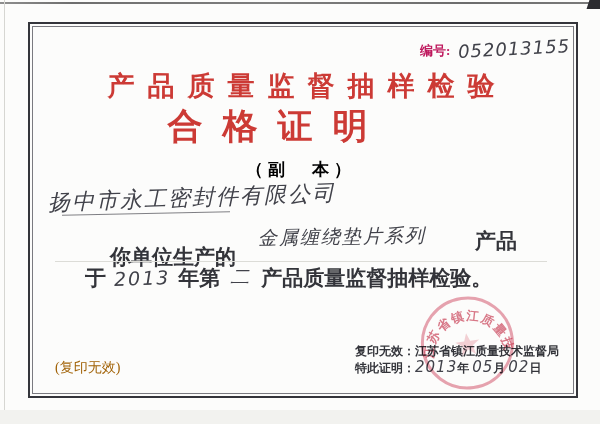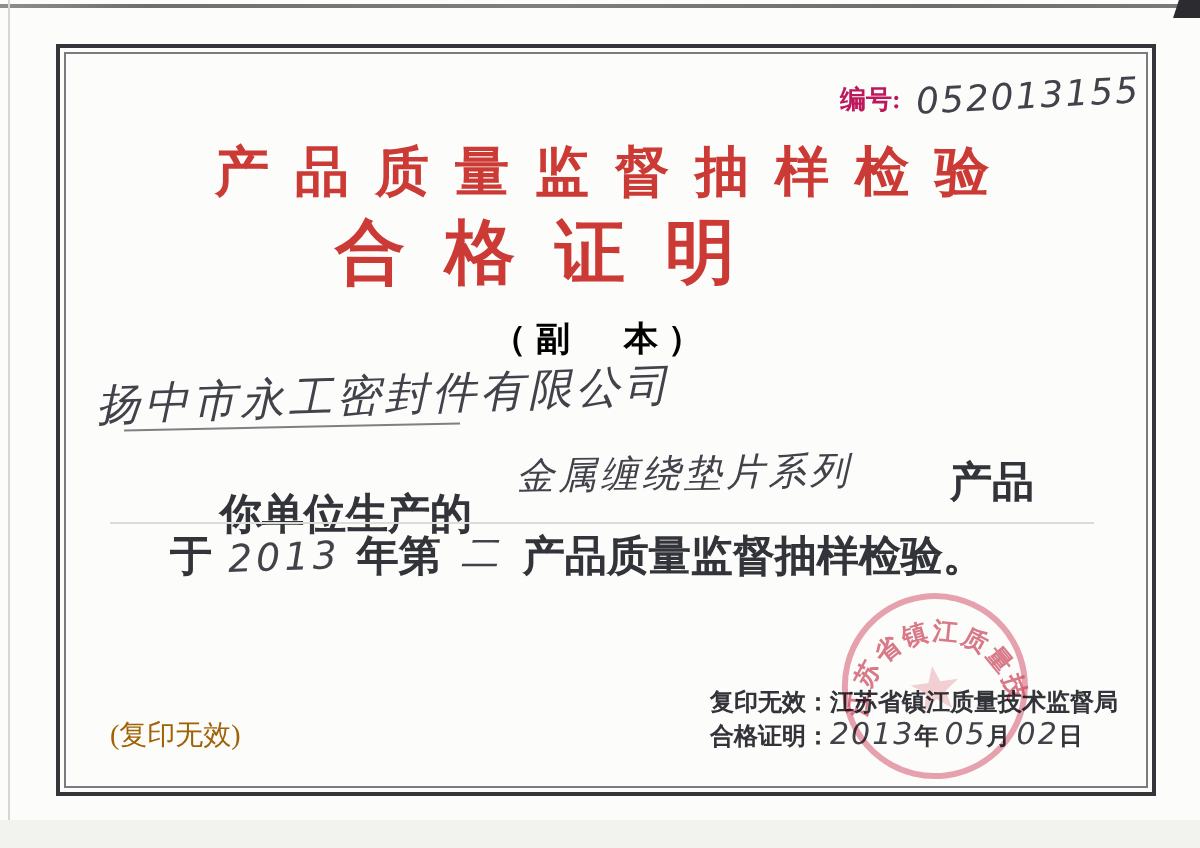--- a/index.html
+++ b/index.html
@@ -87,21 +87,21 @@
 
   <div class="faint-line"></div>
 
   <div class="stmt l2"><span>于</span><span class="hand l2-year">2013</span><span>年第</span><span class="hand l2-quarter">二</span><span>产品质量监督抽样检验。</span></div>
 
 
   <div class="copy-invalid">(复印无效)</div>
 
   <div class="issuer-row"><span>复印无效：</span><span>江苏省镇江质量技术监督局</span></div>
 
-  <div class="date-row"><span>合格证明：</span><span class="hand">2013</span><span>年</span> <span class="hand">05</span><span>月</span> <span class="hand">02</span><span>日</span></div>
+  <div class="date-row"><span>特此证明：</span><span class="hand">2013</span><span>年</span> <span class="hand">05</span><span>月</span> <span class="hand">02</span><span>日</span></div>
 
   <svg class="seal" viewBox="0 0 116 112">
     <defs>
       <path id="sealArc" d="M 22,65 A 36,36 0 1 1 94,65" fill="none"></path>
     </defs>
     <circle cx="58" cy="52" r="45" fill="none" stroke="rgba(214,86,110,0.6)" stroke-width="3"></circle>
     <polygon points="58,42 61,50 70,50 63,55 65,64 58,58.5 51,64 53,55 46,50 55,50" fill="rgba(215,75,95,0.28)"></polygon>
     <text font-size="12.5" letter-spacing="1.5" fill="rgba(200,50,75,0.72)" font-family="Liberation Serif, serif" font-weight="bold">
       <textPath href="#sealArc" xlink:href="#sealArc" startOffset="2%">江苏省镇江质量技术监督局</textPath>
     </text>

